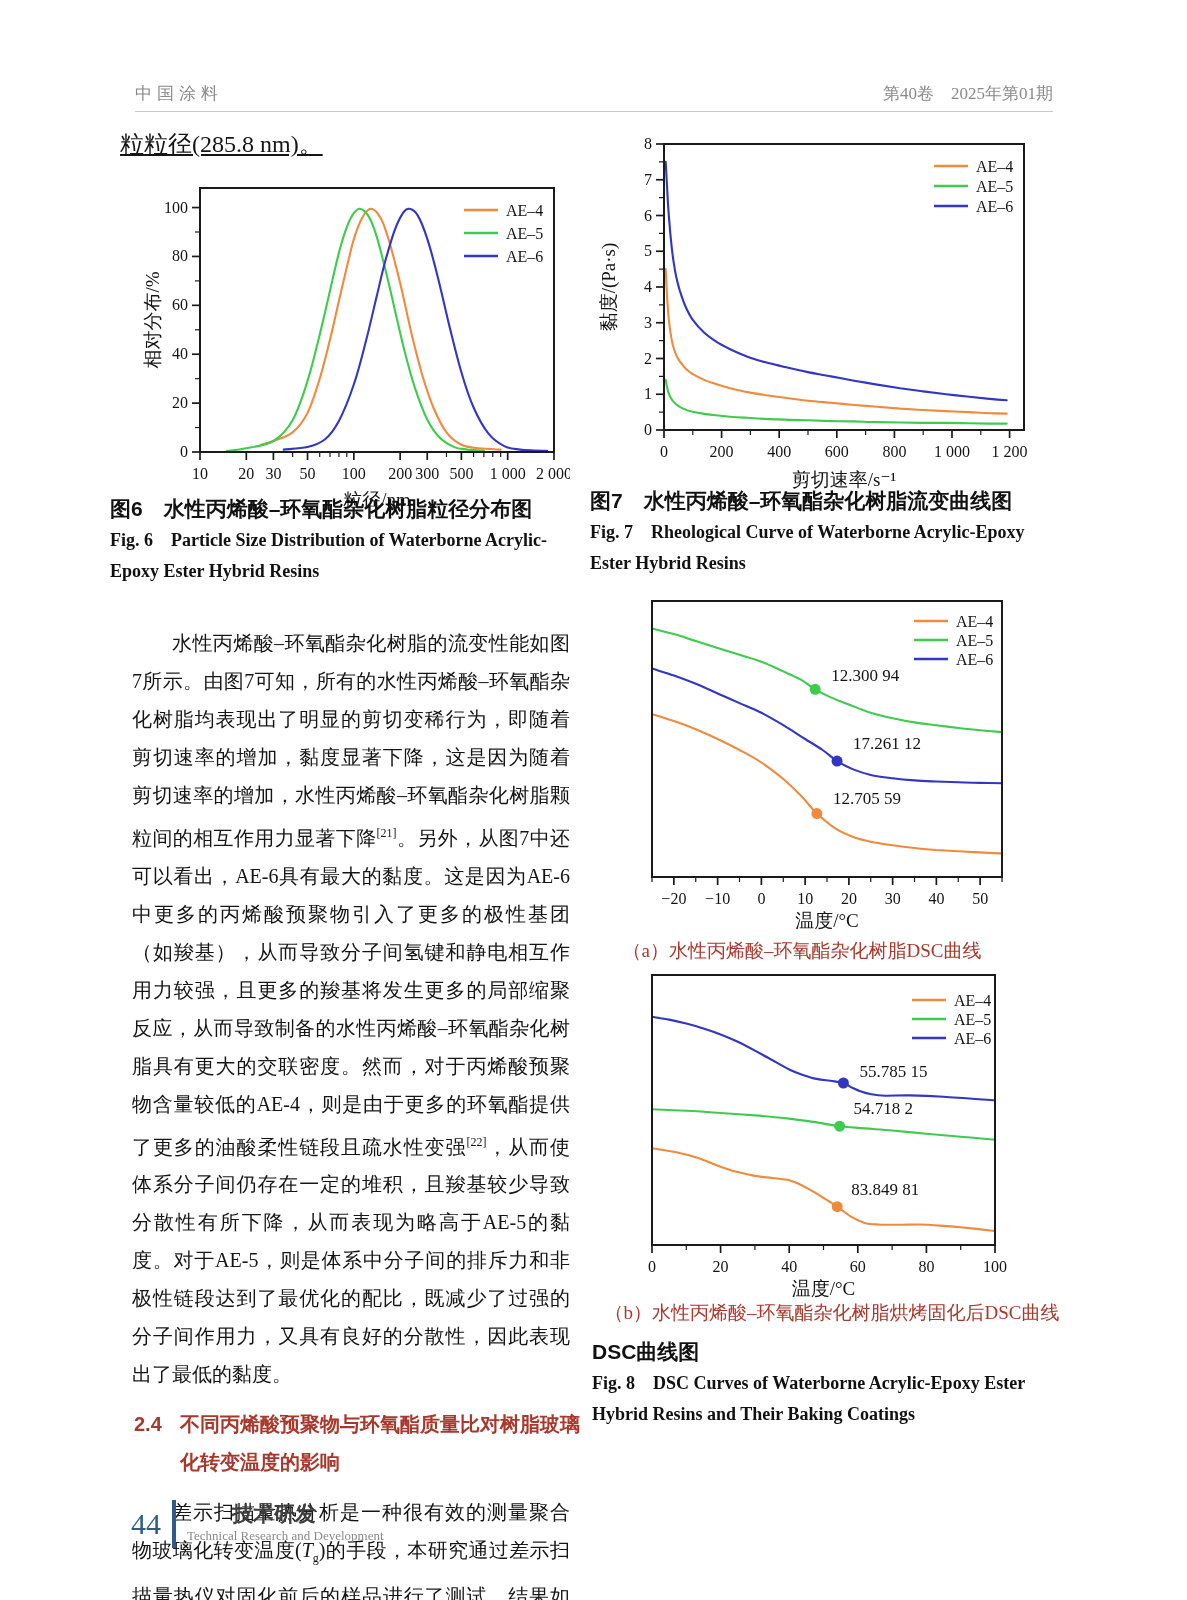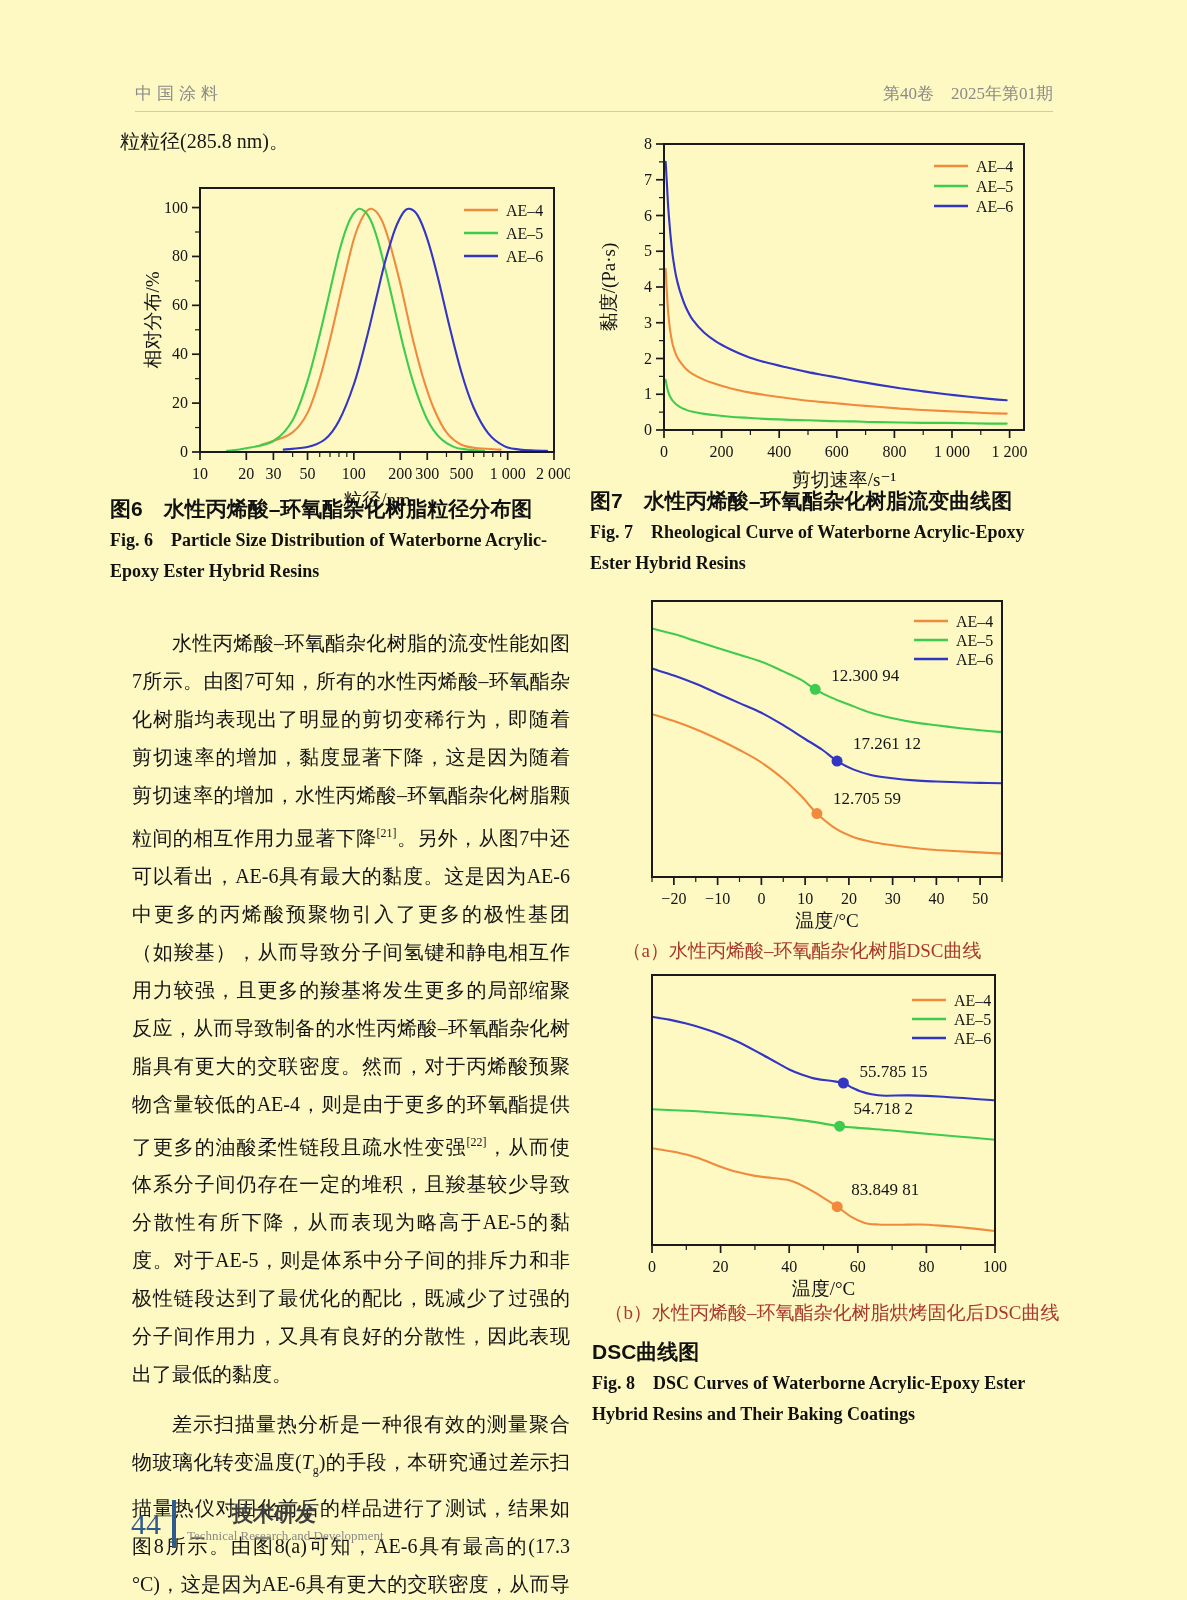--- a/index.html
+++ b/index.html
@@ -1,24 +1,24 @@
 <!DOCTYPE html>
 <html><head>
 <meta charset="utf-8">
 <style>
   html,body{margin:0;padding:0;background:#ddd;}
-  .page{position:relative;width:1187px;height:1600px;margin:0 auto;background:#fef9c3;
+  .page{position:relative;width:1187px;height:1600px;margin:0 auto;background:#ffffff;
         font-family:"Liberation Serif","DejaVu Serif",serif;color:#151515;overflow:hidden;}
   
   .hdr{position:absolute;top:82px;left:135px;width:918px;display:flex;justify-content:space-between;
        font-size:17px;color:#8a8a8a;}
   .hdr .j{letter-spacing:5px;}
   .hdr-rule{position:absolute;top:111px;left:135px;width:918px;height:1px;background:#c9c9c9;}
   
-  .intro{position:absolute;top:128px;left:120px;font-size:20px;}
+  .intro{position:absolute;top:128px;left:120px;font-size:24px;text-decoration:underline;}
   
   .chart{position:absolute;}
   svg text{fill:#141414;}
   .tick{font-family:"Liberation Serif","DejaVu Serif",serif;font-size:16px;}
   .axl{font-family:"Liberation Serif","DejaVu Serif",serif;font-size:19px;}
   .leg{font-family:"Liberation Serif","DejaVu Serif",serif;font-size:16px;}
   .ann{font-family:"Liberation Serif","DejaVu Serif",serif;font-size:17px;}
   
   .cap{position:absolute;text-align:left;}
   .cap .cn{font-family:"Liberation Sans","DejaVu Sans",sans-serif;font-weight:bold;font-size:21px;
@@ -275,20 +275,24 @@
   <div class="subcap" style="top:1300px;left:592px;width:480px;">（b）水性丙烯酸–环氧酯杂化树脂烘烤固化后DSC曲线</div>
 
   <div class="cap" style="top:1335px;left:592px;width:480px;">
     <div class="cn">DSC曲线图</div>
     <div class="en">Fig. 8　DSC Curves of Waterborne Acrylic-Epoxy Ester</div>
     <div class="en">Hybrid Resins and Their Baking Coatings</div>
   </div>
 
   <div class="col-left">
     <p class="body">水性丙烯酸–环氧酯杂化树脂的流变性能如图7所示。由图7可知，所有的水性丙烯酸–环氧酯杂化树脂均表现出了明显的剪切变稀行为，即随着剪切速率的增加，黏度显著下降，这是因为随着剪切速率的增加，水性丙烯酸–环氧酯杂化树脂颗粒间的相互作用力显著下降<sup>[21]</sup>。另外，从图7中还可以看出，AE-6具有最大的黏度。这是因为AE-6中更多的丙烯酸预聚物引入了更多的极性基团（如羧基），从而导致分子间氢键和静电相互作用力较强，且更多的羧基将发生更多的局部缩聚反应，从而导致制备的水性丙烯酸–环氧酯杂化树脂具有更大的交联密度。然而，对于丙烯酸预聚物含量较低的AE-4，则是由于更多的环氧酯提供了更多的油酸柔性链段且疏水性变强<sup>[22]</sup>，从而使体系分子间仍存在一定的堆积，且羧基较少导致分散性有所下降，从而表现为略高于AE-5的黏度。对于AE-5，则是体系中分子间的排斥力和非极性链段达到了最优化的配比，既减少了过强的分子间作用力，又具有良好的分散性，因此表现出了最低的黏度。</p>
+    <div class="sec-h">
+      <span class="num">2.4</span>
+      <span class="t">不同丙烯酸预聚物与环氧酯质量比对树脂玻璃化转变温度的影响</span>
+    </div>
     <p class="body">差示扫描量热分析是一种很有效的测量聚合物玻璃化转变温度(<i>T</i><sub>g</sub>)的手段，本研究通过差示扫描量热仪对固化前后的样品进行了测试，结果如图8所示。由图8(a)可知，AE-6具有最高的(17.3 °C)，这是因为AE-6具有更大的交联密度，从而导致AE-6的分子链运动受到了更大的限制，从而导致了更高的。</p>
   </div>
 
   <div class="ftr">
     <span class="pg">44</span>
     <span class="bar"></span>
     <span>
       <div class="cn">技术研发</div>
       <div class="en">Technical Research and Development</div>
     </span>

